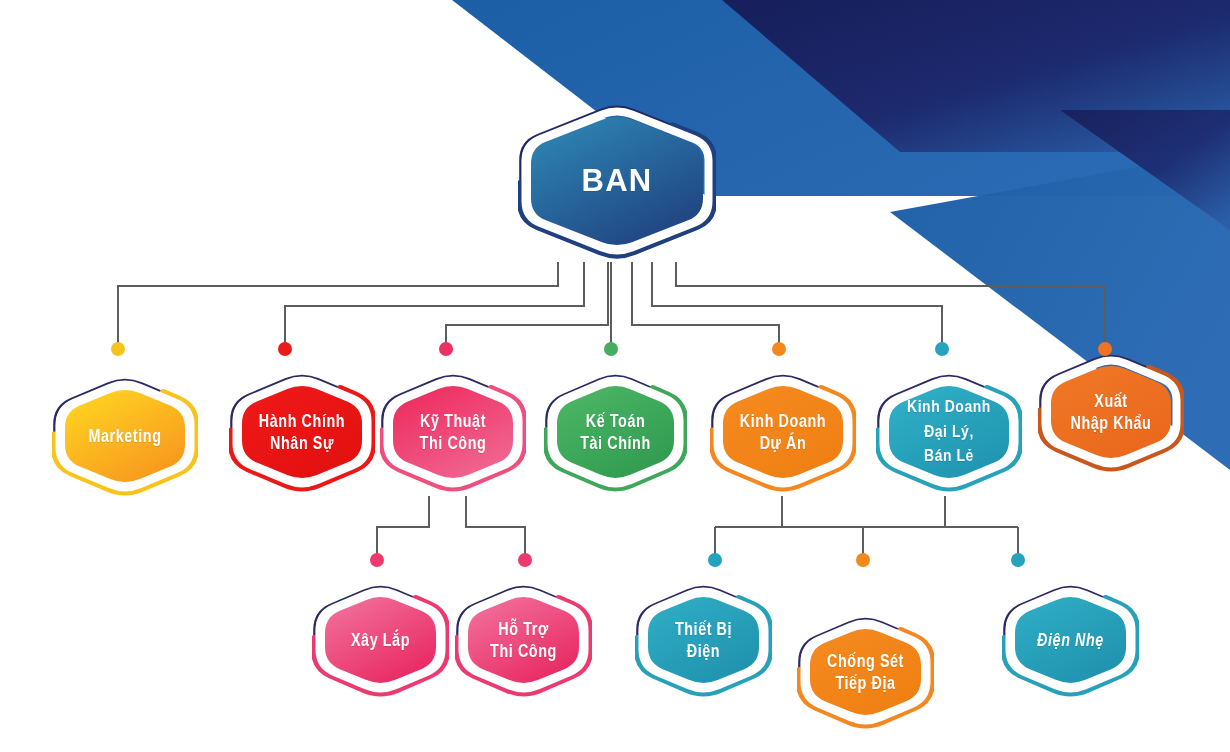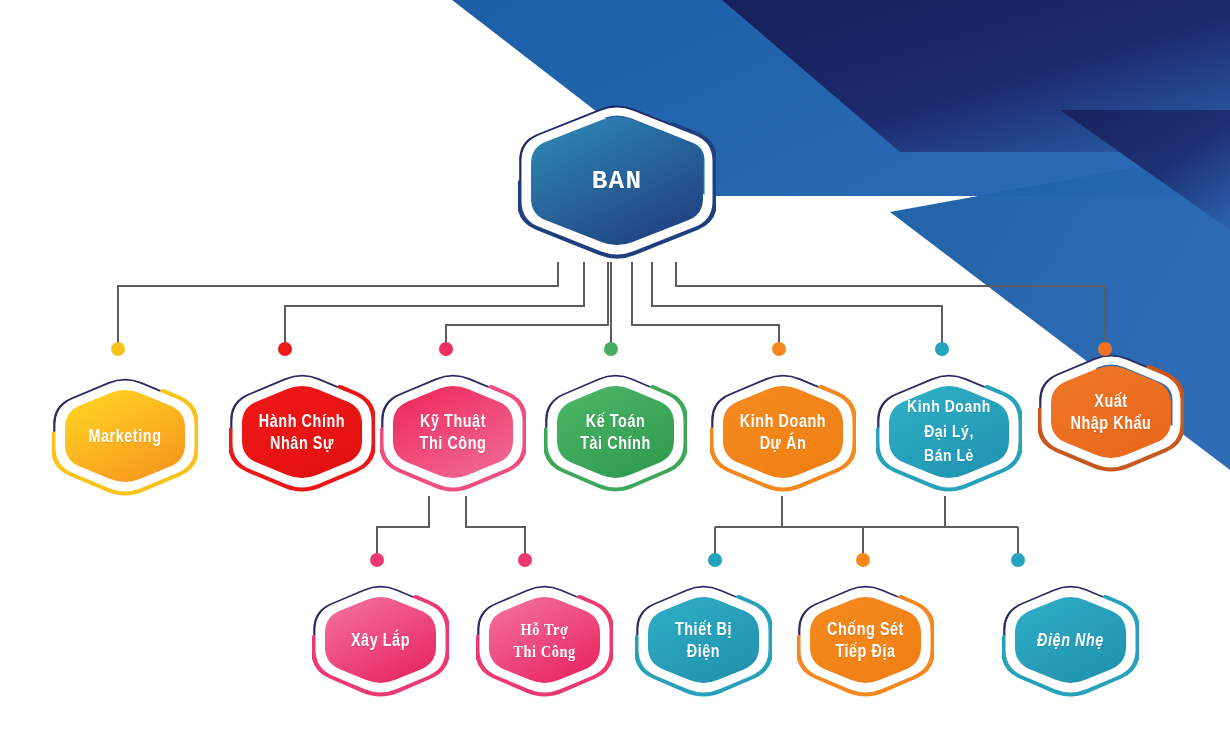--- a/index.html
+++ b/index.html
@@ -59,24 +59,23 @@
     font-weight: bold;
     letter-spacing: .2px;
     line-height: 1.28;
     pointer-events: none;
     text-shadow: 0 1px 1px rgba(0,0,0,.10);
   }
   .node .label span { display: block; white-space: nowrap; }
 
   
   .node.root .label {
-    font-size: 26px;
+    font-size: 31px;
     letter-spacing: 1.3px;
     line-height: 1.55;
-    font-family: Liberation Mono, monospace;
   }
 
   
   .node.lvl2 .label, .node.lvl3 .label {
     font-size: 17.5px;
     transform: scaleX(.82);
     letter-spacing: .7px;
   }
   .node.lvl2.three-line .label { font-size: 17px; line-height: 1.45; }
 
@@ -300,21 +299,21 @@
           <path d="M51.95,9.58Q68.50,2.50 85.05,9.58L117.95,23.67Q134.50,30.75 134.50,48.75L134.50,69.25Q134.50,87.25 117.95,94.33L85.05,108.42Q68.50,115.50 51.95,108.42L19.05,94.33Q2.50,87.25 2.50,69.25L2.50,48.75Q2.50,30.75 19.05,23.67Z" fill="none" stroke="#2b2a63" stroke-width="2.6"></path>
           <path d="M51.95,9.58Q68.50,2.50 85.05,9.58L117.95,23.67Q134.50,30.75 134.50,48.75L134.50,69.25Q134.50,87.25 117.95,94.33L85.05,108.42Q68.50,115.50 51.95,108.42L19.05,94.33Q2.50,87.25 2.50,69.25L2.50,48.75Q2.50,30.75 19.05,23.67Z" fill="none" stroke="#ec3a70" stroke-width="7" stroke-linecap="round" stroke-dasharray="249.52063882572918 292.91553253455163" stroke-dashoffset="-54.243617136028085"></path>
           <path d="M53.76,13.72Q68.50,7.50 83.24,13.72L114.76,27.03Q129.50,33.25 129.50,49.25L129.50,68.75Q129.50,84.75 114.76,90.97L83.24,104.28Q68.50,110.50 53.76,104.28L22.24,90.97Q7.50,84.75 7.50,68.75L7.50,49.25Q7.50,33.25 22.24,27.03Z" fill="none" stroke="#ffffff" stroke-width="8"></path>
           <path d="M53.72,19.13Q68.50,13.00 83.28,19.13L109.22,29.87Q124.00,36.00 124.00,52.00L124.00,66.00Q124.00,82.00 109.22,88.13L83.28,98.87Q68.50,105.00 53.72,98.87L27.78,88.13Q13.00,82.00 13.00,66.00L13.00,52.00Q13.00,36.00 27.78,29.87Z" fill="url(#g8)"></path>
         </svg>
         <div class="label">
           <span>Xây Lắp</span>
         </div>
       </div>
       <div class="dot" style="left: 370px; top: 553px; background: rgb(236, 58, 112);"></div>
-      <div class="node lvl3" style="left: 476px; top: 581px; width: 137px; height: 118px; font-family: Liberation Serif, serif;">
+      <div class="node lvl3" style="left: 455px; top: 581px; width: 137px; height: 118px;">
         <svg class="hexwrap" viewBox="0 0 137 118">
           <defs>
             <linearGradient id="g9" x1="0.15" y1="0" x2="0.85" y2="1">
               <stop offset="0" stop-color="#f2709c"></stop>
               <stop offset="1" stop-color="#e8245f"></stop>
             </linearGradient>
           </defs>
           <path d="M51.95,9.58Q68.50,2.50 85.05,9.58L117.95,23.67Q134.50,30.75 134.50,48.75L134.50,69.25Q134.50,87.25 117.95,94.33L85.05,108.42Q68.50,115.50 51.95,108.42L19.05,94.33Q2.50,87.25 2.50,69.25L2.50,48.75Q2.50,30.75 19.05,23.67Z" fill="none" stroke="#2b2a63" stroke-width="2.6"></path>
           <path d="M51.95,9.58Q68.50,2.50 85.05,9.58L117.95,23.67Q134.50,30.75 134.50,48.75L134.50,69.25Q134.50,87.25 117.95,94.33L85.05,108.42Q68.50,115.50 51.95,108.42L19.05,94.33Q2.50,87.25 2.50,69.25L2.50,48.75Q2.50,30.75 19.05,23.67Z" fill="none" stroke="#ec3a70" stroke-width="7" stroke-linecap="round" stroke-dasharray="249.52063882572918 292.91553253455163" stroke-dashoffset="-54.243617136028085"></path>
           <path d="M53.76,13.72Q68.50,7.50 83.24,13.72L114.76,27.03Q129.50,33.25 129.50,49.25L129.50,68.75Q129.50,84.75 114.76,90.97L83.24,104.28Q68.50,110.50 53.76,104.28L22.24,90.97Q7.50,84.75 7.50,68.75L7.50,49.25Q7.50,33.25 22.24,27.03Z" fill="none" stroke="#ffffff" stroke-width="8"></path>
@@ -338,21 +337,21 @@
           <path d="M51.95,9.58Q68.50,2.50 85.05,9.58L117.95,23.67Q134.50,30.75 134.50,48.75L134.50,69.25Q134.50,87.25 117.95,94.33L85.05,108.42Q68.50,115.50 51.95,108.42L19.05,94.33Q2.50,87.25 2.50,69.25L2.50,48.75Q2.50,30.75 19.05,23.67Z" fill="none" stroke="#27a0ba" stroke-width="7" stroke-linecap="round" stroke-dasharray="249.52063882572918 292.91553253455163" stroke-dashoffset="-54.243617136028085"></path>
           <path d="M53.76,13.72Q68.50,7.50 83.24,13.72L114.76,27.03Q129.50,33.25 129.50,49.25L129.50,68.75Q129.50,84.75 114.76,90.97L83.24,104.28Q68.50,110.50 53.76,104.28L22.24,90.97Q7.50,84.75 7.50,68.75L7.50,49.25Q7.50,33.25 22.24,27.03Z" fill="none" stroke="#ffffff" stroke-width="8"></path>
           <path d="M53.72,19.13Q68.50,13.00 83.28,19.13L109.22,29.87Q124.00,36.00 124.00,52.00L124.00,66.00Q124.00,82.00 109.22,88.13L83.28,98.87Q68.50,105.00 53.72,98.87L27.78,88.13Q13.00,82.00 13.00,66.00L13.00,52.00Q13.00,36.00 27.78,29.87Z" fill="url(#g10)"></path>
         </svg>
         <div class="label">
           <span>Thiết Bị</span>
           <span>Điện</span>
         </div>
       </div>
       <div class="dot" style="left: 708px; top: 553px; background: rgb(35, 163, 189);"></div>
-      <div class="node lvl3" style="left: 797px; top: 581px; width: 137px; height: 118px;">
+      <div class="node lvl3" style="left: 797px; top: 613px; width: 137px; height: 118px;">
         <svg class="hexwrap" viewBox="0 0 137 118">
           <defs>
             <linearGradient id="g11" x1="0.15" y1="0" x2="0.85" y2="1">
               <stop offset="0" stop-color="#f58a1f"></stop>
               <stop offset="1" stop-color="#ef7f13"></stop>
             </linearGradient>
           </defs>
           <path d="M51.95,9.58Q68.50,2.50 85.05,9.58L117.95,23.67Q134.50,30.75 134.50,48.75L134.50,69.25Q134.50,87.25 117.95,94.33L85.05,108.42Q68.50,115.50 51.95,108.42L19.05,94.33Q2.50,87.25 2.50,69.25L2.50,48.75Q2.50,30.75 19.05,23.67Z" fill="none" stroke="#2b2a63" stroke-width="2.6"></path>
           <path d="M51.95,9.58Q68.50,2.50 85.05,9.58L117.95,23.67Q134.50,30.75 134.50,48.75L134.50,69.25Q134.50,87.25 117.95,94.33L85.05,108.42Q68.50,115.50 51.95,108.42L19.05,94.33Q2.50,87.25 2.50,69.25L2.50,48.75Q2.50,30.75 19.05,23.67Z" fill="none" stroke="#f4871d" stroke-width="7" stroke-linecap="round" stroke-dasharray="249.52063882572918 292.91553253455163" stroke-dashoffset="-54.243617136028085"></path>
           <path d="M53.76,13.72Q68.50,7.50 83.24,13.72L114.76,27.03Q129.50,33.25 129.50,49.25L129.50,68.75Q129.50,84.75 114.76,90.97L83.24,104.28Q68.50,110.50 53.76,104.28L22.24,90.97Q7.50,84.75 7.50,68.75L7.50,49.25Q7.50,33.25 22.24,27.03Z" fill="none" stroke="#ffffff" stroke-width="8"></path>

